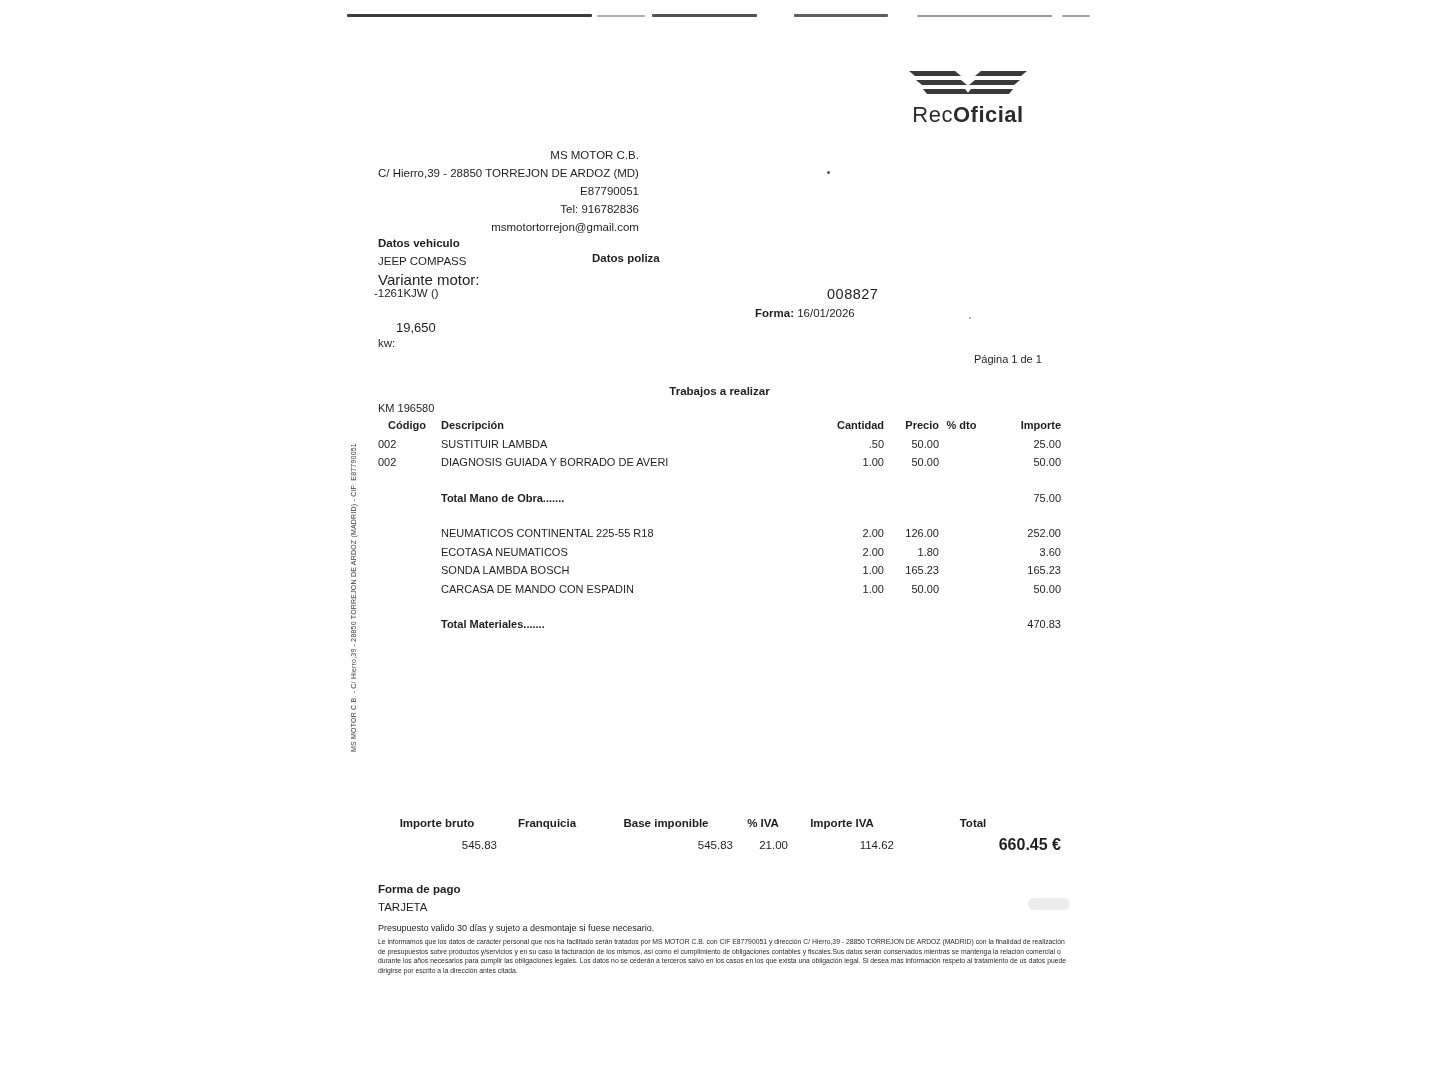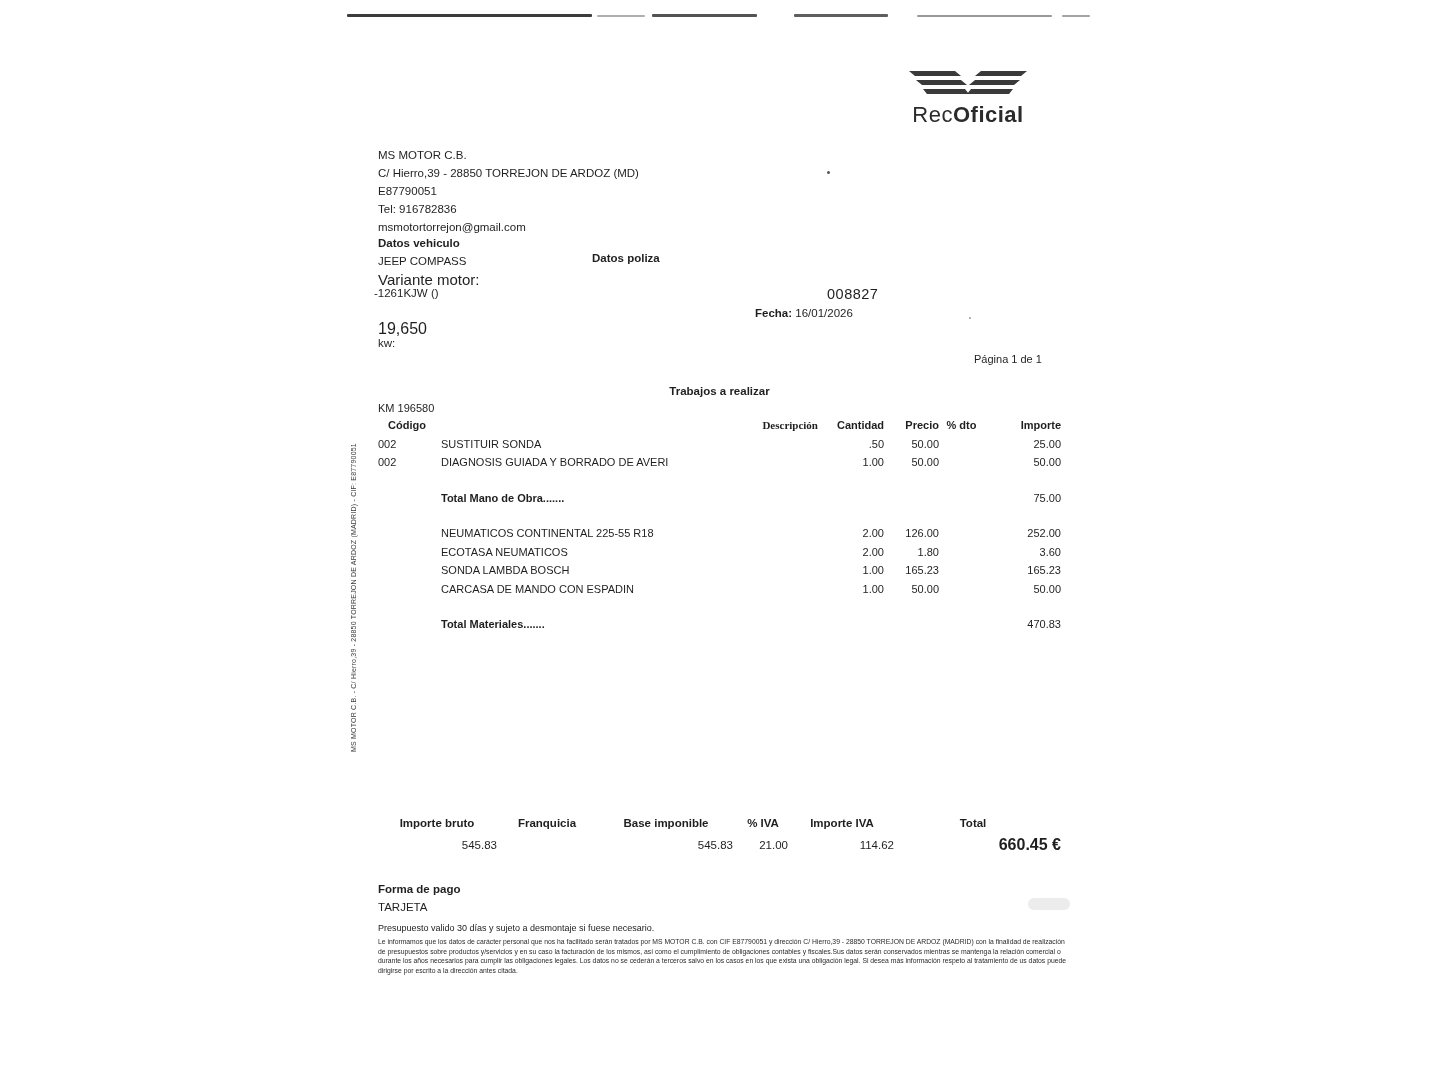--- a/index.html
+++ b/index.html
@@ -11,33 +11,33 @@
   .logo-box{position:absolute;left:380px;top:67px;width:208px;height:70px;background:#6e6e6e;
             border:1px solid #3f3f3f;box-shadow:inset 0 0 18px rgba(0,0,0,.35);}
   
   .brand{position:absolute;left:898px;top:68px;width:140px;text-align:center;}
   .brand-text{font-size:22px;color:#2b2b2b;letter-spacing:.5px;margin-top:-2px;}
   .brand-text .rec{font-weight:400;}
   .brand-text .ofi{font-weight:700;}
   
   .company{position:absolute;left:378px;top:146px;font-size:11.5px;line-height:18px;}
   .b{font-weight:700;}
-  .line{white-space:nowrap;}
+  .line{white-space:nowrap;text-align:right;}
   
   .worktable{position:absolute;left:378px;top:419px;width:683px;font-size:11px;}
   .row{display:flex;height:18.5px;align-items:flex-start;}
   .c-code{width:63px;}
   .c-desc{flex:1;}
   .c-qty{width:66px;text-align:right;}
   .c-price{width:55px;text-align:right;}
   .c-dto{width:45px;text-align:right;}
   .c-amt{width:77px;text-align:right;}
   .hdr{font-weight:700;}
   .hdr .c-code{padding-left:10px;width:53px;}
-  .hdr .c-desc{text-align:right;font-family:Liberation Serif, serif;}
+  .hdr .c-desc{text-align:left;}
   .hdr .c-dto{text-align:center;}
   .gap17{margin-top:17px;}
   
   .tc{position:absolute;transform:translateX(-50%);font-weight:700;font-size:11.5px;white-space:nowrap;}
   .tv{position:absolute;transform:translateX(-100%);font-size:11.5px;white-space:nowrap;}
   .grand{position:absolute;transform:translateX(-100%);font-size:16px;font-weight:700;white-space:nowrap;text-align:center;}
   
   .fine1{position:absolute;left:378px;top:923px;font-size:9px;color:#222;}
   .fine{position:absolute;left:378px;top:937px;width:692px;font-size:6.8px;line-height:9.6px;color:#2a2a2a;}
   
@@ -81,46 +81,46 @@
     <div class="line">E87790051</div>
     <div class="line">Tel: 916782836</div>
     <div class="line">msmotortorrejon@gmail.com</div>
   </div>
 
   <div class="abs b" style="left:378px;top:237px;font-size:11.5px">Datos vehiculo</div>
   <div class="abs b" style="left:592px;top:252px;font-size:11.5px">Datos poliza</div>
   <div class="abs" style="left:378px;top:255px;font-size:11.5px">JEEP COMPASS</div>
   <div class="abs" style="left:378px;top:271px;font-size:15px">Variante motor:</div>
   <div class="abs" style="left:374px;top:287px;font-size:11.5px">-1261KJW ()</div>
-  <div class="abs" style="left:378px;top:320px;font-size:16px">19,650</div>
+  <div class="abs" style="left:396px;top:320px;font-size:13px">19,650</div>
   <div class="abs" style="left:378px;top:337px;font-size:11.5px">kw:</div>
 
   <div class="abs" style="left:827px;top:286px;font-size:14.5px;letter-spacing:.5px">008827</div>
   <div class="abs" style="left:755px;top:307px;font-size:11.5px">
-    <span class="b">Fecha:</span>
+    <span class="b">Forma:</span>
     <span>16/01/2026</span>
   </div>
   <div class="abs" style="left:974px;top:353px;font-size:11px">Página 1 de 1</div>
 
   <div class="abs b" style="left:378px;top:385px;width:683px;text-align:center;font-size:11.5px">Trabajos a realizar</div>
   <div class="abs" style="left:378px;top:402px;font-size:11px">KM 196580</div>
 
   <div class="worktable">
     <div class="row hdr">
       <div class="c-code">Código</div>
       <div class="c-desc">Descripción</div>
       <div class="c-qty">Cantidad</div>
       <div class="c-price">Precio</div>
       <div class="c-dto">% dto</div>
       <div class="c-amt">Importe</div>
     </div>
 
     <div class="row">
       <div class="c-code">002</div>
-      <div class="c-desc">SUSTITUIR SONDA</div>
+      <div class="c-desc">SUSTITUIR LAMBDA</div>
       <div class="c-qty">.50</div>
       <div class="c-price">50.00</div>
       <div class="c-dto"></div>
       <div class="c-amt">25.00</div>
     </div>
     <div class="row">
       <div class="c-code">002</div>
       <div class="c-desc">DIAGNOSIS GUIADA Y BORRADO DE AVERI</div>
       <div class="c-qty">1.00</div>
       <div class="c-price">50.00</div>

